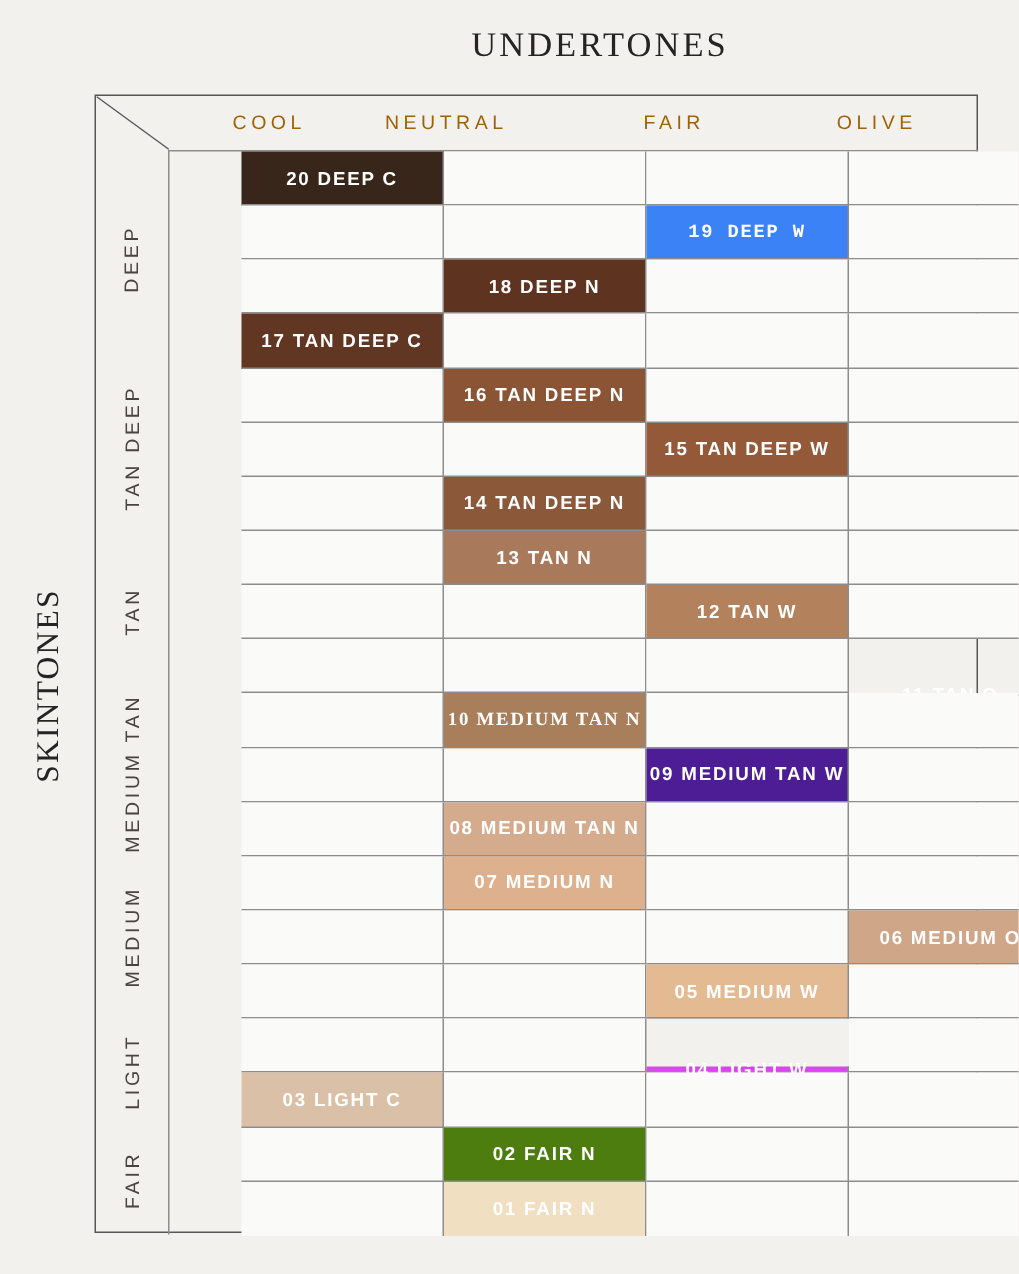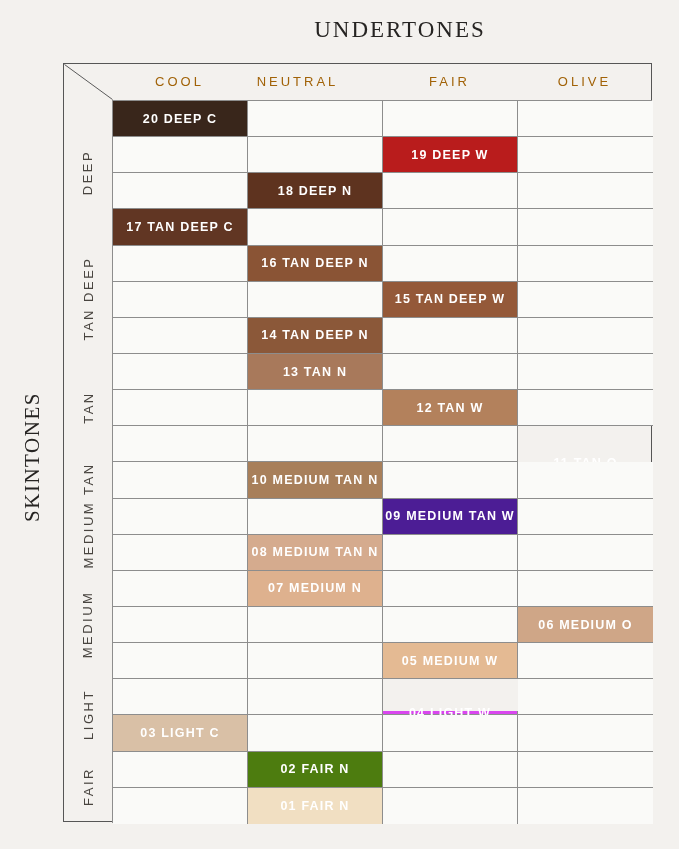--- a/index.html
+++ b/index.html
@@ -69,20 +69,21 @@
   .grid {
     position: absolute;
     left: 48px; top: 36px;
     width: 540px; height: 723px;
     display: grid;
     grid-template-columns: repeat(4, 135px);
     grid-template-rows: repeat(20, 36.15px);
     border-left: 1px solid #8d8d8d;
     border-top: 1px solid #8d8d8d;
     box-sizing: border-box;
+    padding-left: 48px;
   }
   .cell {
     border-right: 1px solid #8d8d8d;
     border-bottom: 1px solid #8d8d8d;
     box-sizing: border-box;
     background: #fafaf8;
     display: flex;
     align-items: center;
     justify-content: center;
     font-size: 12.5px;
@@ -134,21 +135,21 @@
         <span>FAIR</span>
       </div>
     </div>
   <div class="grid" id="grid">
       <div class="cell" style="background: rgb(57, 38, 27);">20 DEEP C</div>
       <div class="cell"></div>
       <div class="cell"></div>
       <div class="cell"></div>
       <div class="cell"></div>
       <div class="cell"></div>
-      <div class="cell" style="background: #b91c1c;">19 DEEP W</div>
+      <div class="cell" style="background: #3b82f6; font-family: Liberation Mono, monospace;">19 DEEP W</div>
       <div class="cell"></div>
       <div class="cell"></div>
       <div class="cell" style="background: rgb(94, 51, 31);">18 DEEP N</div>
       <div class="cell"></div>
       <div class="cell"></div>
       <div class="cell" style="background: rgb(97, 54, 35);">17 TAN DEEP C</div>
       <div class="cell"></div>
       <div class="cell"></div>
       <div class="cell"></div>
       <div class="cell"></div>
@@ -169,21 +170,21 @@
       <div class="cell"></div>
       <div class="cell"></div>
       <div class="cell"></div>
       <div class="cell" style="background: rgb(179, 129, 92);">12 TAN W</div>
       <div class="cell"></div>
       <div class="cell"></div>
       <div class="cell"></div>
       <div class="cell"></div>
       <div class="cell" style="background: #8b5cf6; margin-top: 37px;">11 TAN O</div>
       <div class="cell"></div>
-      <div class="cell" style="background: rgb(168, 127, 90);">10 MEDIUM TAN N</div>
+      <div class="cell" style="background: rgb(168, 127, 90); font-family: Liberation Serif, serif;">10 MEDIUM TAN N</div>
       <div class="cell"></div>
       <div class="cell"></div>
       <div class="cell"></div>
       <div class="cell"></div>
       <div class="cell" style="background: #4c1d95;">09 MEDIUM TAN W</div>
       <div class="cell"></div>
       <div class="cell"></div>
       <div class="cell" style="background: rgb(213, 171, 142);">08 MEDIUM TAN N</div>
       <div class="cell"></div>
       <div class="cell"></div>

